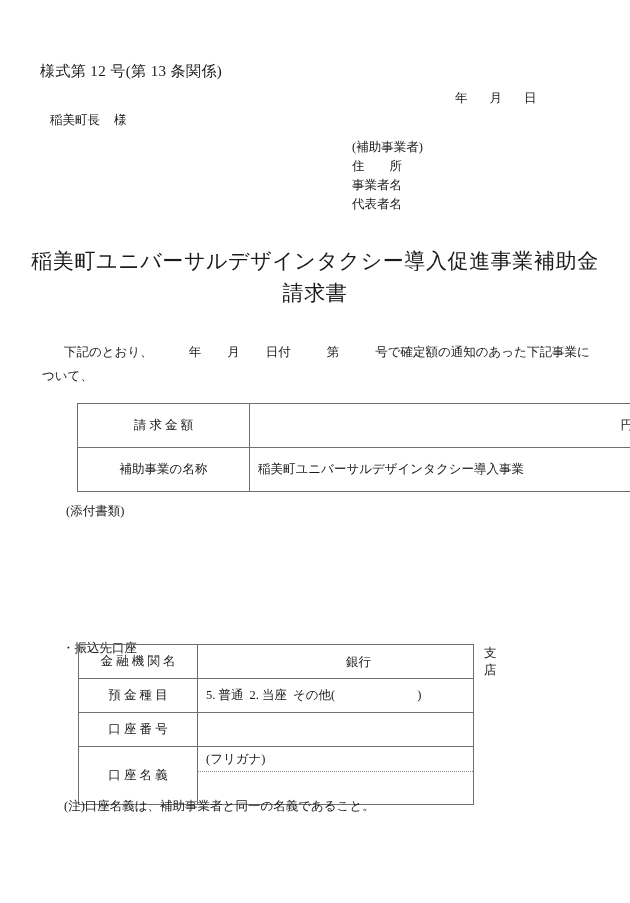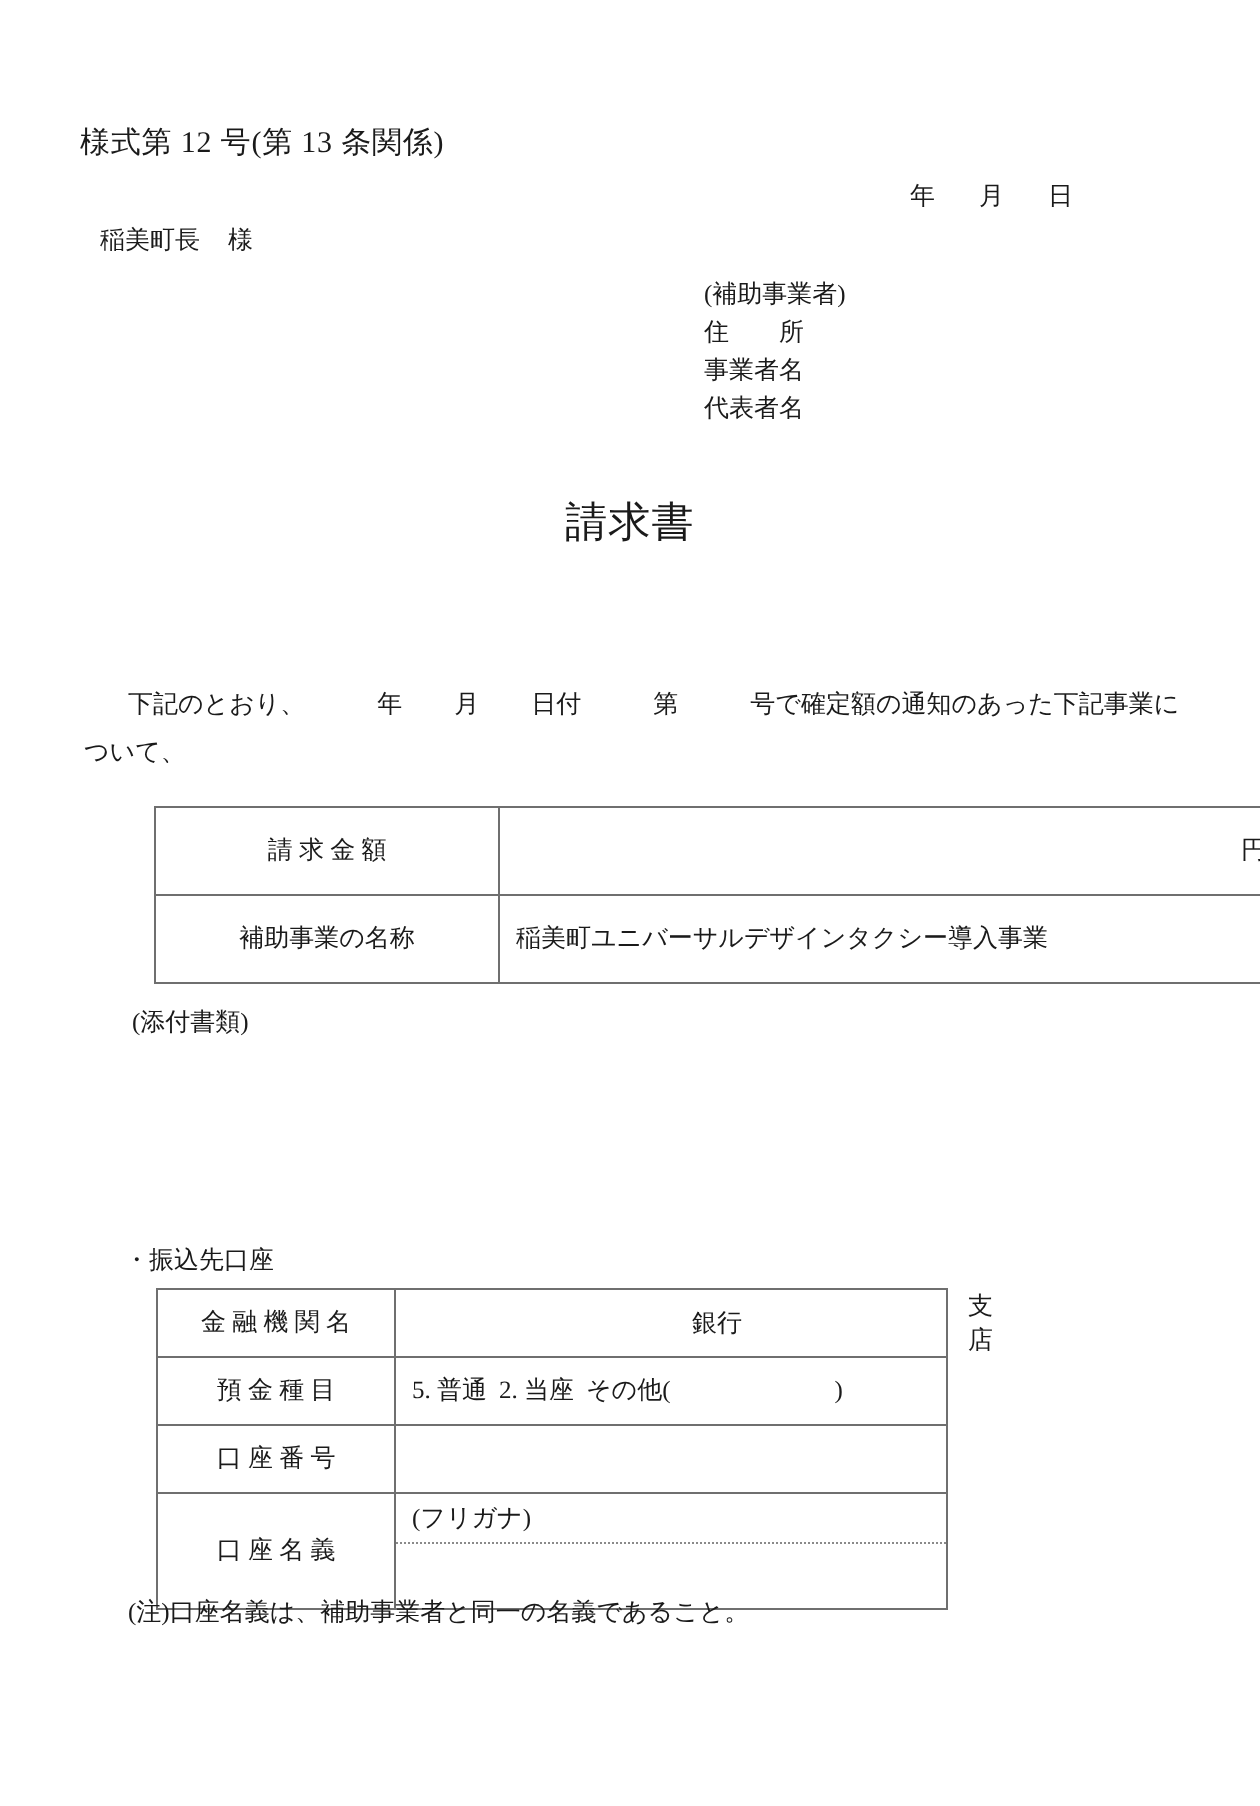--- a/index.html
+++ b/index.html
@@ -120,21 +120,21 @@
     position: absolute;
     left: 66px;
     top: 503px;
     font-size: 12.5px;
     white-space: nowrap;
   }
 
   .bank-head {
     position: absolute;
     left: 62px;
-    top: 622px;
+    top: 640px;
     font-size: 12.5px;
     white-space: nowrap;
   }
 
   .tbl-bank {
     left: 78px;
     top: 644px;
     width: 396px;
   }
   .tbl-bank td.label {
@@ -207,20 +207,21 @@
   </div>
 
   <div class="applicant">
     <div>(補助事業者)</div>
     <div>住　　所</div>
     <div>事業者名</div>
     <div>代表者名</div>
   </div>
 
   <div class="doc-title">
+    <span>稲美町ユニバーサルデザインタクシー導入促進事業補助金</span>
     <span class="line2">請求書</span>
   </div>
 
   <div class="body-text">
     <span class="indent"></span><span>下記のとおり、</span><span class="bl-md"></span><span>年</span><span class="bl-sm"></span><span>月</span><span class="bl-sm"></span><span>日付</span><span class="bl-md"></span><span>第</span><span class="bl-md"></span><span>号で確定額の通知のあった下記事業について、</span><br>
   </div>
 
   <table class="form-table tbl-claim">
     <tbody>
       <tr class="row-h44">

